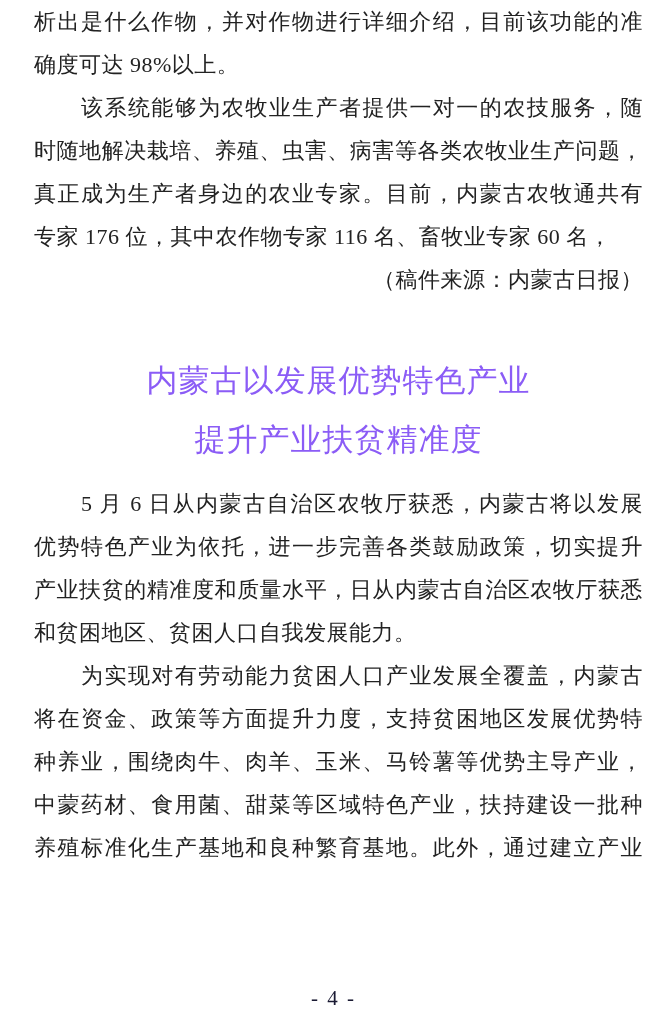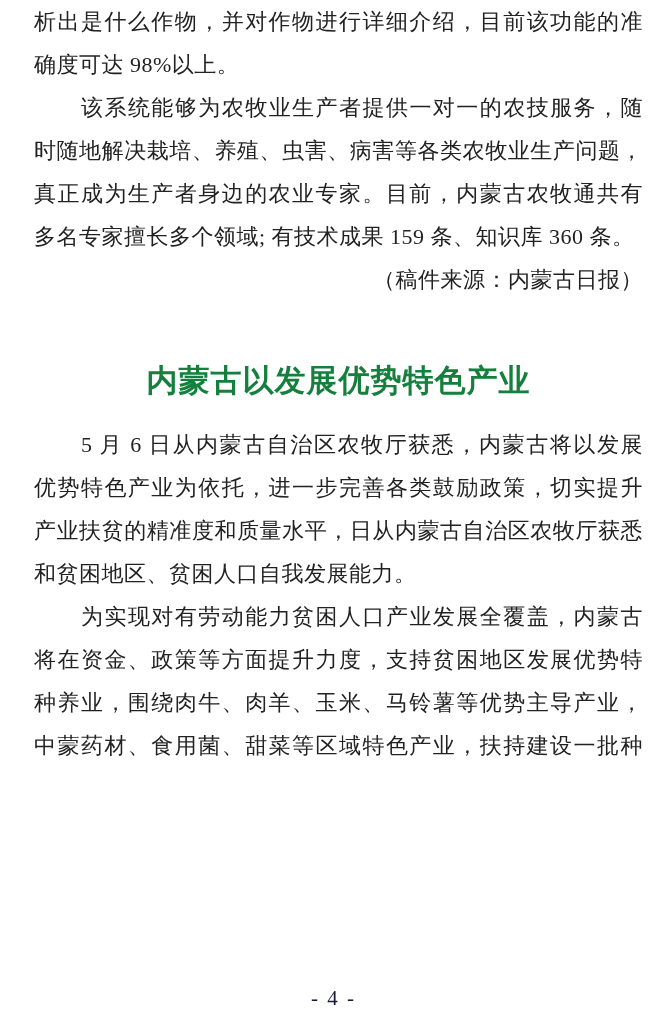--- a/index.html
+++ b/index.html
@@ -30,25 +30,25 @@
   }
   .ind {
     padding-left: 47px;
   }
   .src {
     text-align: center;
     text-align-last: right;
   }
   .title {
     text-align: center;
-    font-weight: bold;
+    font-weight: normal;
     font-size: 31px;
     line-height: 48px;
     height: 48px;
-    color: #15803d;
+    color: #8b5cf6;
     letter-spacing: 1px;
   }
   .t1 { margin-top: 56px; }
   .t2 { margin-top: 11px; }
   .sec-b .ln:first-child { margin-top: 18px; }
   .footer {
     position: absolute;
     top: 984px;
     left: 0;
     right: 0;
@@ -64,33 +64,35 @@
 
 <div class="page">
   <div class="content">
 
     <section class="sec-a">
       <div class="ln just">析出是什么作物，并对作物进行详细介绍，目前该功能的准</div>
       <div class="ln">确度可达 98%以上。</div>
       <div class="ln just ind">该系统能够为农牧业生产者提供一对一的农技服务，随</div>
       <div class="ln just">时随地解决栽培、养殖、虫害、病害等各类农牧业生产问题，</div>
       <div class="ln just">真正成为生产者身边的农业专家。目前，内蒙古农牧通共有</div>
-      <div class="ln">多名专家擅长多个领域; 有技术成果 159 条、知识库 360 条。</div>
+      <div class="ln">专家 176 位，其中农作物专家 116 名、畜牧业专家 60 名，</div>
       <div class="ln src">（稿件来源：内蒙古日报）</div>
     </section>
 
     <div class="title t1">内蒙古以发展优势特色产业</div>
+    <div class="title t2">提升产业扶贫精准度</div>
 
     <section class="sec-b">
       <div class="ln just ind">5 月 6 日从内蒙古自治区农牧厅获悉，内蒙古将以发展</div>
       <div class="ln just">优势特色产业为依托，进一步完善各类鼓励政策，切实提升</div>
       <div class="ln just">产业扶贫的精准度和质量水平，日从内蒙古自治区农牧厅获悉</div>
       <div class="ln">和贫困地区、贫困人口自我发展能力。</div>
       <div class="ln just ind">为实现对有劳动能力贫困人口产业发展全覆盖，内蒙古</div>
       <div class="ln just">将在资金、政策等方面提升力度，支持贫困地区发展优势特</div>
       <div class="ln just">种养业，围绕肉牛、肉羊、玉米、马铃薯等优势主导产业，</div>
       <div class="ln just">中蒙药材、食用菌、甜菜等区域特色产业，扶持建设一批种</div>
+      <div class="ln just">养殖标准化生产基地和良种繁育基地。此外，通过建立产业</div>
     </section>
 
   </div>
 
   <div class="footer">- 4 -</div>
 </div>
 
 </body></html>

